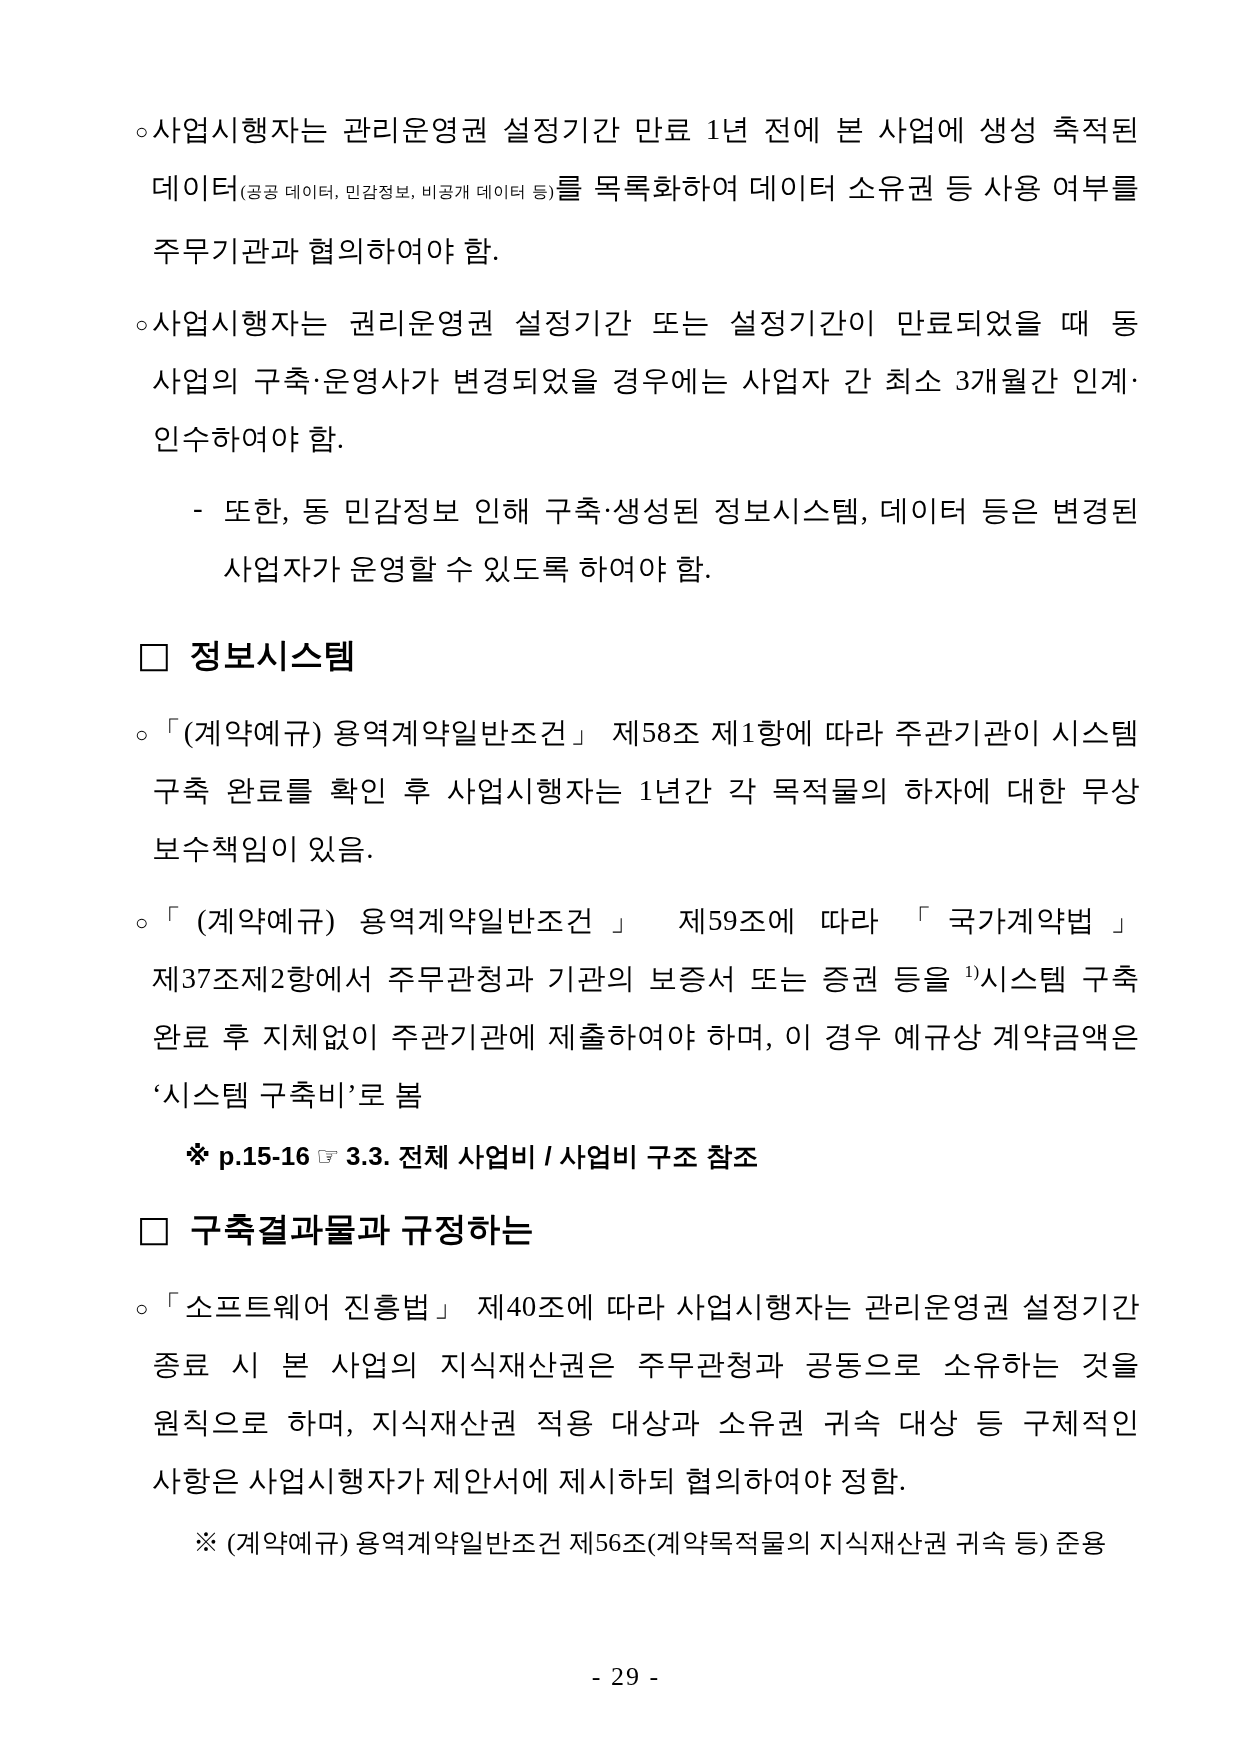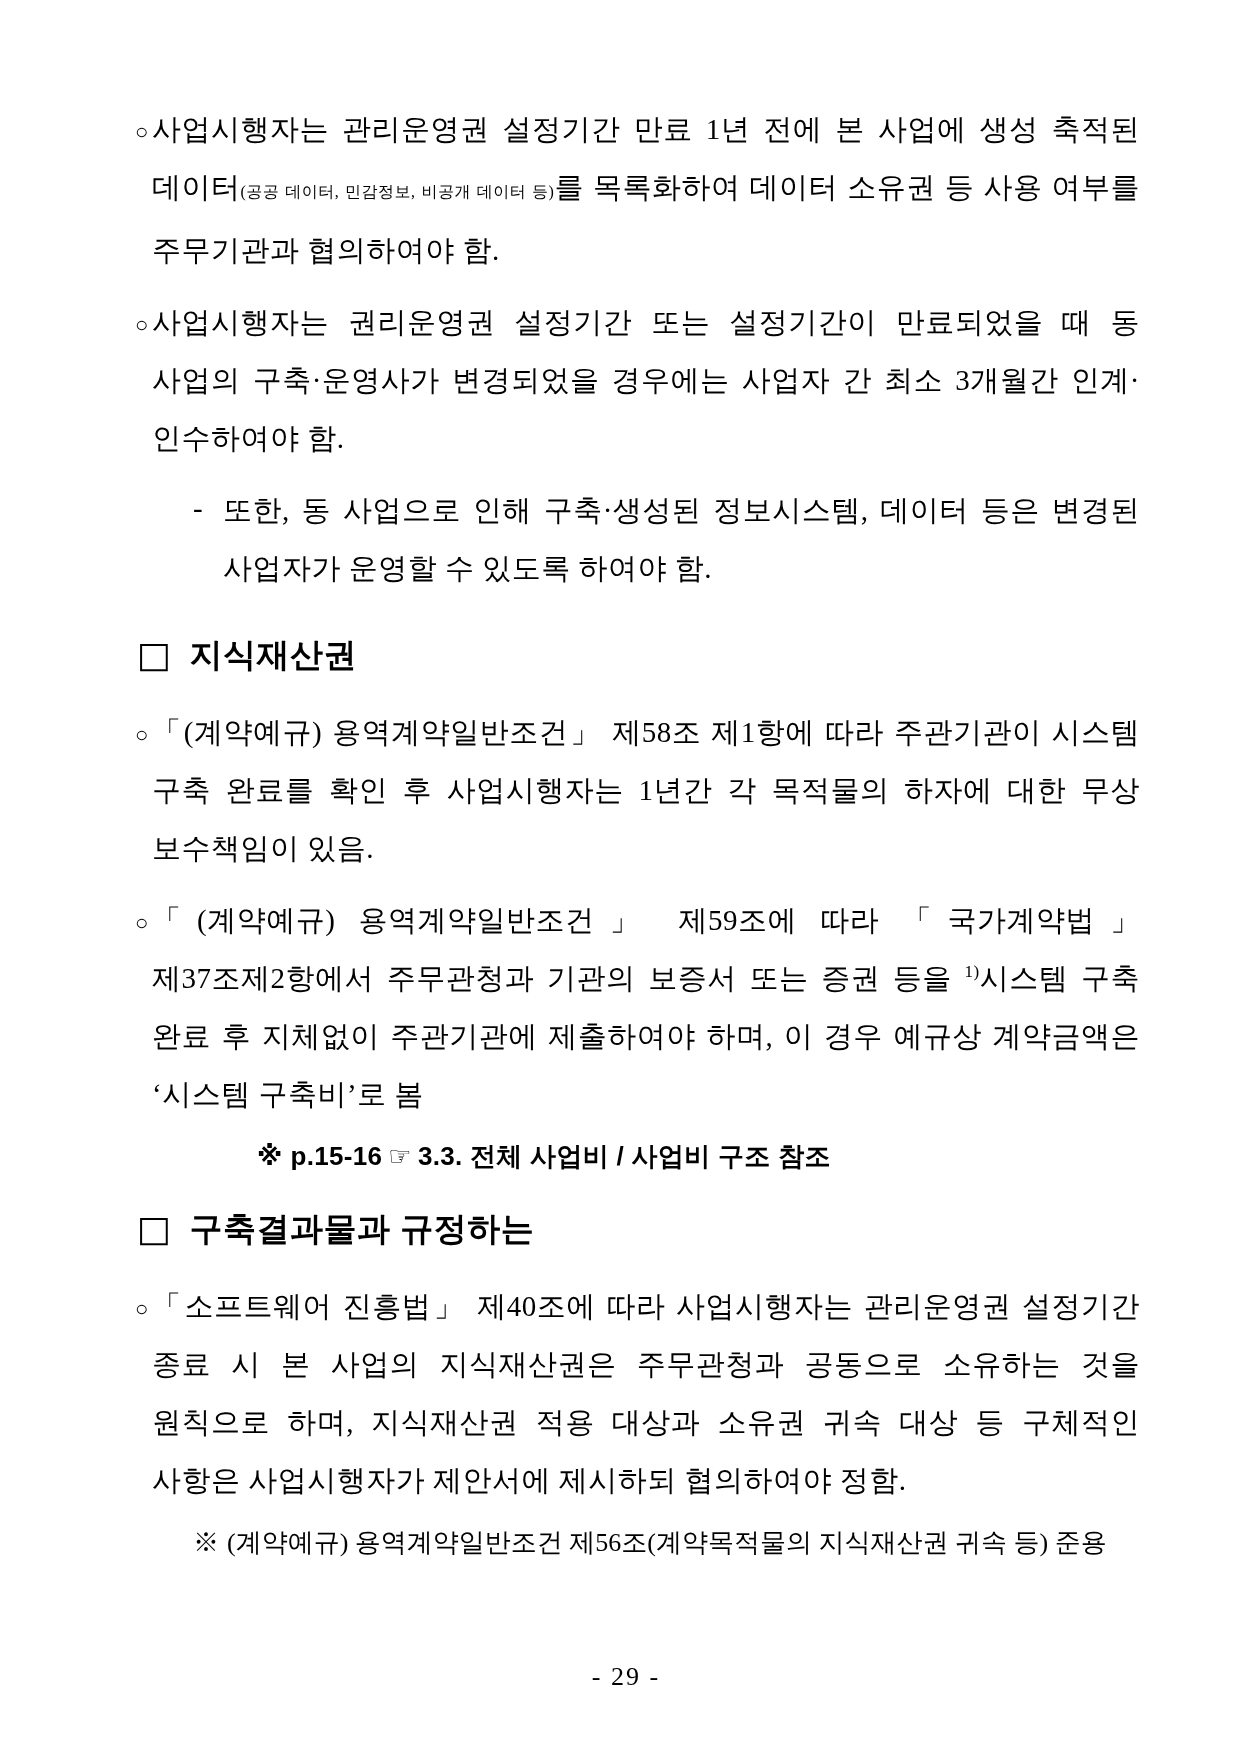--- a/index.html
+++ b/index.html
@@ -71,21 +71,21 @@
   .heading.h-first { margin: 36px 0 26px 0; }
   .heading.h-second { margin: 34px 0 26px 0; }
   .heading .sq {
     font-weight: normal;
     font-size: 36px;
     line-height: 36px;
     font-family: "DejaVu Sans", sans-serif;
   }
   
   .note-bold {
-    margin: 16px 0 0 120px;
+    margin: 16px 0 0 48px;
     font-family: "Liberation Sans", "DejaVu Sans", sans-serif;
     font-weight: bold;
     font-size: 26px;
     line-height: 34px;
     letter-spacing: 0.3px;
   }
   .note-bold .hand { font-weight: normal; padding: 0 6px; }
   .note-plain {
     margin: 10px 0 0 56px;
     font-size: 26px;
@@ -112,26 +112,26 @@
 
     <div class="para bullet-block">
       <span class="mk">○</span><span>사업시행자는 관리운영권 설정기간 만료 1년 전에 본 사업에 생성 축적된 데이터</span><span class="small-paren">(공공 데이터, 민감정보, 비공개 데이터 등)</span><span>를 목록화하여 데이터 소유권 등 사용 여부를 주무기관과 협의하여야 함.</span>
     </div>
 
     <div class="para bullet-block">
       <span class="mk">○</span><span>사업시행자는 권리운영권 설정기간 또는 설정기간이 만료되었을 때 동 사업의 구축·운영사가 변경되었을 경우에는 사업자 간 최소 3개월간 인계·인수하여야 함.</span>
     </div>
 
     <div class="para dash-block">
-      <span class="mk">-</span><span>또한, 동 사업으로 인해 구축·생성된 정보시스템, 데이터 등은 변경된 사업자가 운영할 수 있도록 하여야 함.</span>
+      <span class="mk">-</span><span>또한, 동 민감정보 인해 구축·생성된 정보시스템, 데이터 등은 변경된 사업자가 운영할 수 있도록 하여야 함.</span>
     </div>
 
     <div class="heading h-first">
       <span class="sq">□</span>
-        <span>지식재산권</span>
+        <span>정보시스템</span>
     </div>
 
     <div class="para bullet-block">
       <span class="mk">○</span><span>「(계약예규) 용역계약일반조건」 제58조 제1항에 따라 주관기관이 시스템 구축 완료를 확인 후 사업시행자는 1년간 각 목적물의 하자에 대한 무상 보수책임이 있음.</span>
     </div>
 
     <div class="para bullet-block">
       <span class="mk">○</span><span>「(계약예규) 용역계약일반조건」 제59조에 따라 「국가계약법」 제37조제2항에서 주무관청과 기관의 보증서 또는 증권 등을 </span><sup class="fnref">1)</sup><span>시스템 구축 완료 후 지체없이 주관기관에 제출하여야 하며, 이 경우 예규상 계약금액은 ‘시스템 구축비’로 봄</span>
     </div>
 

